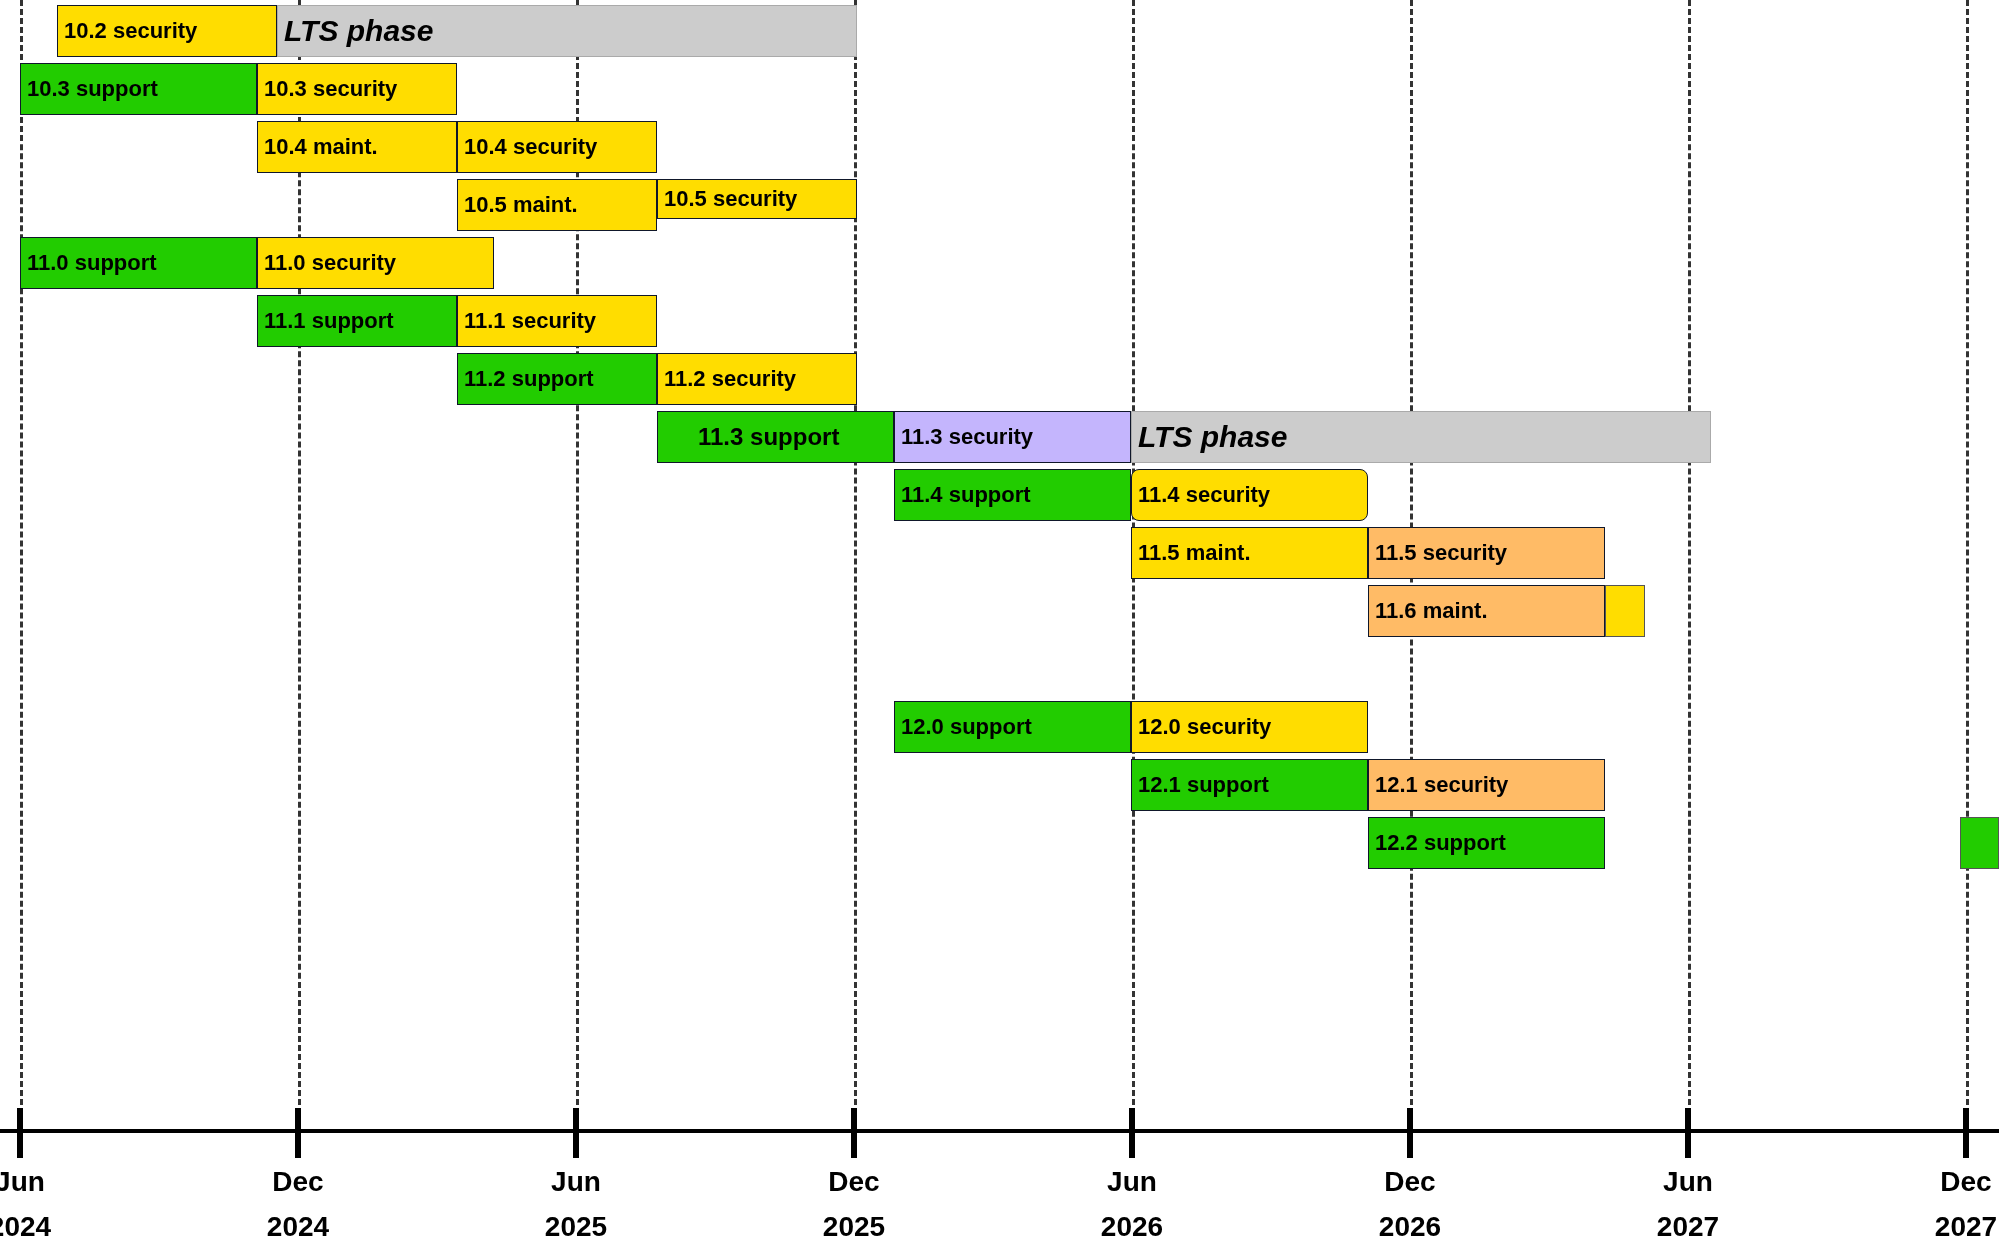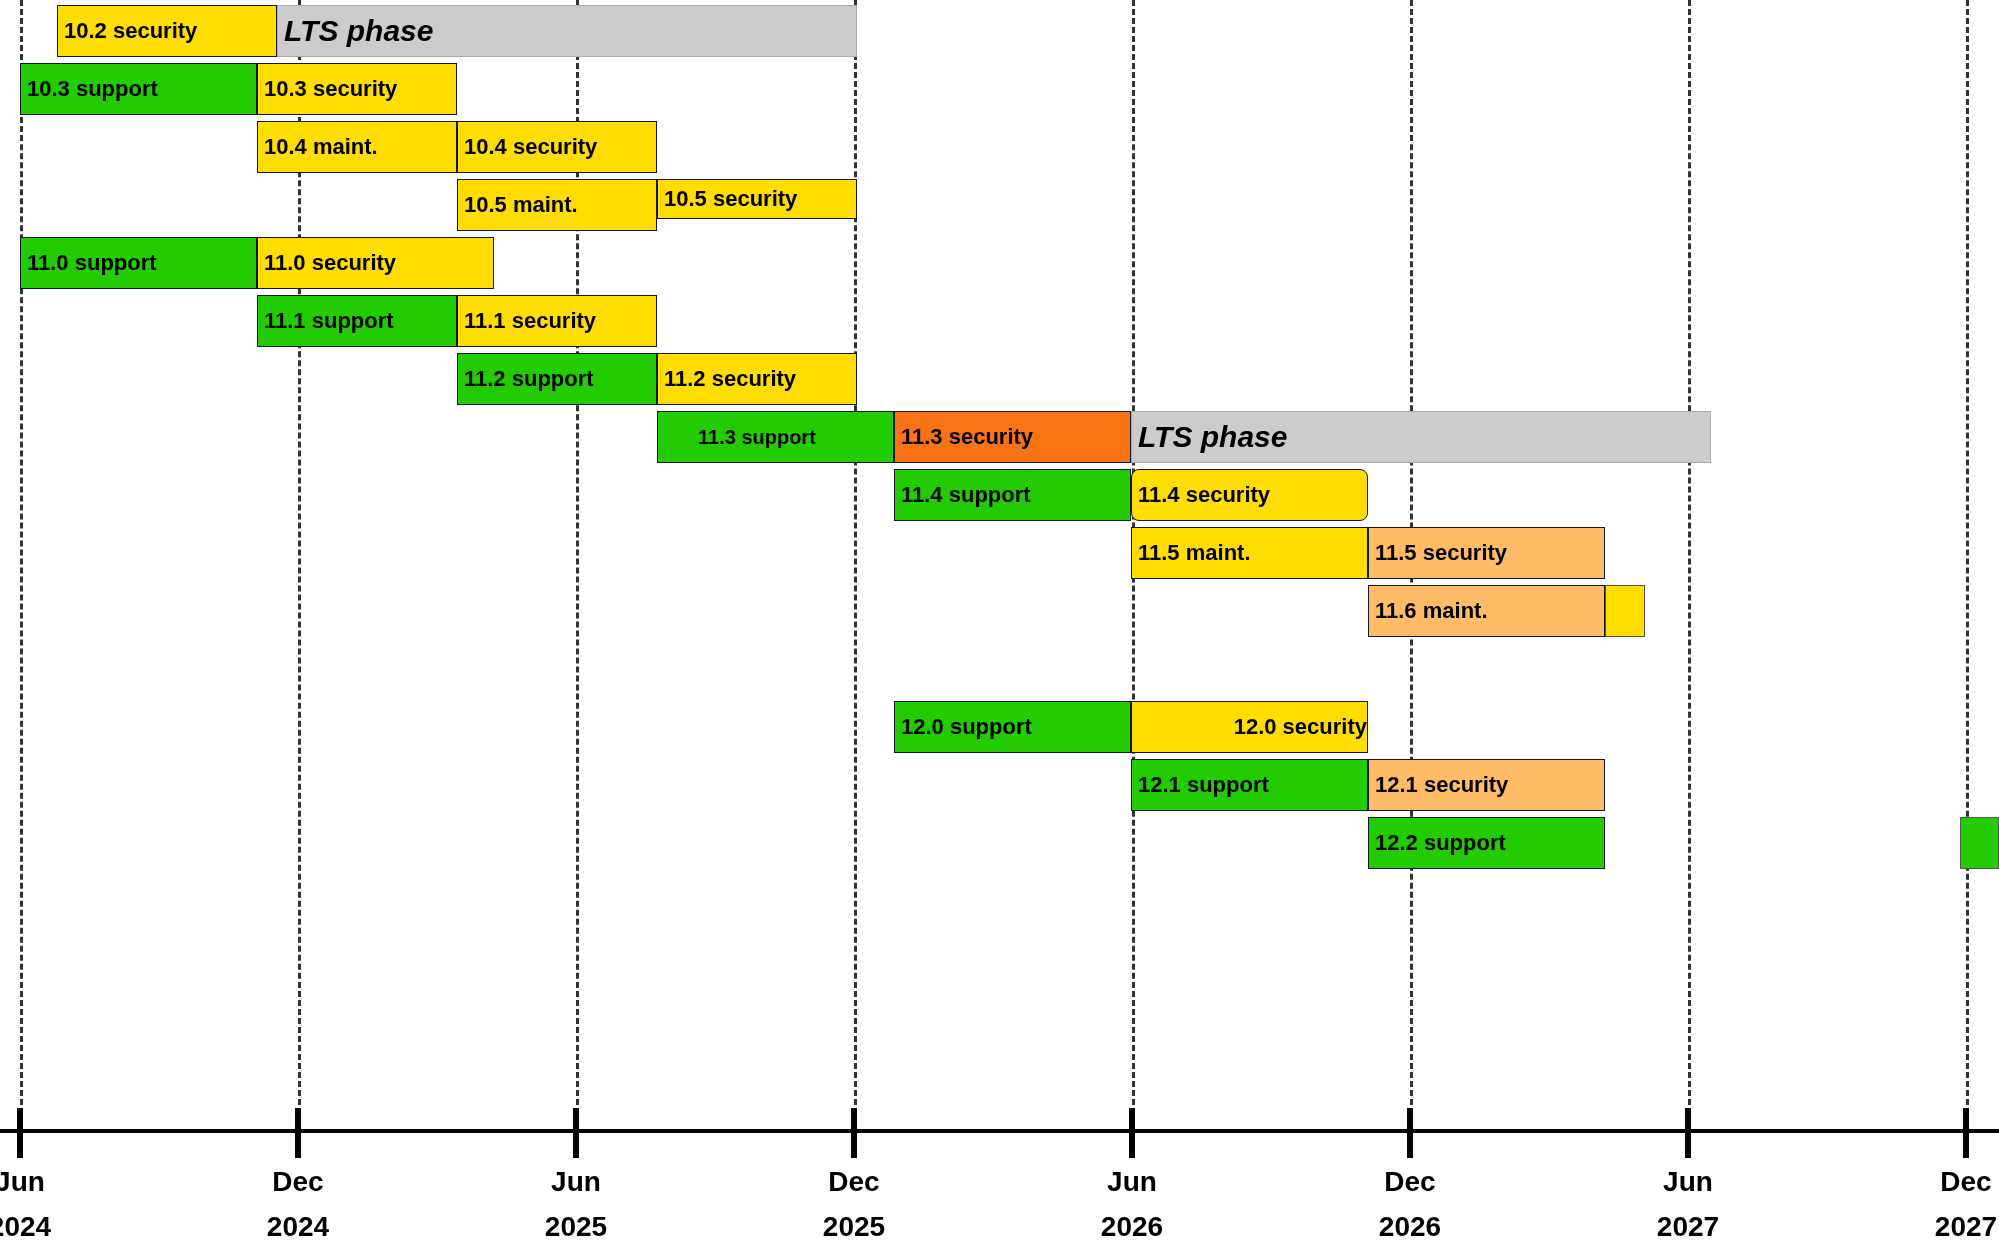--- a/index.html
+++ b/index.html
@@ -106,24 +106,24 @@
     </div>
     <div class="bar" style="background: rgb(255, 221, 0); left: 457px; top: 295px; width: 200px; height: 52px; font-size: 22px; z-index: 2;">
       <span>11.1 security</span>
     </div>
     <div class="bar" style="background: rgb(34, 204, 0); left: 457px; top: 353px; width: 200px; height: 52px; font-size: 22px; z-index: 2;">
       <span>11.2 support</span>
     </div>
     <div class="bar" style="background: rgb(255, 221, 0); left: 657px; top: 353px; width: 200px; height: 52px; font-size: 22px; z-index: 2;">
       <span>11.2 security</span>
     </div>
-    <div class="bar" style="background: rgb(34, 204, 0); left: 657px; top: 411px; width: 237px; height: 52px; font-size: 20px; z-index: 2; padding-left: 40px;">
+    <div class="bar" style="background: rgb(34, 204, 0); left: 657px; top: 411px; width: 237px; height: 52px; font-size: 24px; z-index: 2; padding-left: 40px;">
       <span>11.3 support</span>
     </div>
-    <div class="bar" style="background: #f97316; left: 894px; top: 411px; width: 237px; height: 52px; font-size: 22px; z-index: 2;">
+    <div class="bar" style="background: #c4b5fd; left: 894px; top: 411px; width: 237px; height: 52px; font-size: 22px; z-index: 2;">
       <span>11.3 security</span>
     </div>
     <div class="bar bar-lts" style="font-style: italic; font-size: 30px; font-weight: bold; background: rgb(204, 204, 204); border: 1px solid rgb(170, 170, 170); left: 1131px; top: 411px; width: 580px; height: 52px; z-index: 2;">
       <span>LTS phase</span>
     </div>
     <div class="bar" style="background: rgb(34, 204, 0); left: 894px; top: 469px; width: 237px; height: 52px; font-size: 22px; z-index: 2;">
       <span>11.4 support</span>
     </div>
     <div class="bar" style="background: rgb(255, 221, 0); left: 1131px; top: 469px; width: 237px; height: 52px; font-size: 22px; z-index: 2; border-radius: 8px;">
       <span>11.4 security</span>
@@ -133,21 +133,21 @@
     </div>
     <div class="bar" style="background: rgb(255, 187, 102); left: 1368px; top: 527px; width: 237px; height: 52px; font-size: 22px; z-index: 2;">
       <span>11.5 security</span>
     </div>
     <div class="bar" style="background: rgb(255, 187, 102); left: 1368px; top: 585px; width: 237px; height: 52px; font-size: 22px; z-index: 2;">
       <span>11.6 maint.</span>
     </div>
     <div class="bar" style="background: rgb(34, 204, 0); left: 894px; top: 701px; width: 237px; height: 52px; font-size: 22px; z-index: 2;">
       <span>12.0 support</span>
     </div>
-    <div class="bar" style="background: rgb(255, 221, 0); left: 1131px; top: 701px; width: 237px; height: 52px; font-size: 22px; z-index: 2; justify-content: flex-end;">
+    <div class="bar" style="background: rgb(255, 221, 0); left: 1131px; top: 701px; width: 237px; height: 52px; font-size: 22px; z-index: 2;">
       <span>12.0 security</span>
     </div>
     <div class="bar" style="background: rgb(34, 204, 0); left: 1131px; top: 759px; width: 237px; height: 52px; font-size: 22px; z-index: 2;">
       <span>12.1 support</span>
     </div>
     <div class="bar" style="background: rgb(255, 187, 102); left: 1368px; top: 759px; width: 237px; height: 52px; font-size: 22px; z-index: 2;">
       <span>12.1 security</span>
     </div>
     <div class="bar" style="background: rgb(34, 204, 0); left: 1368px; top: 817px; width: 237px; height: 52px; font-size: 22px; z-index: 2;">
       <span>12.2 support</span>

